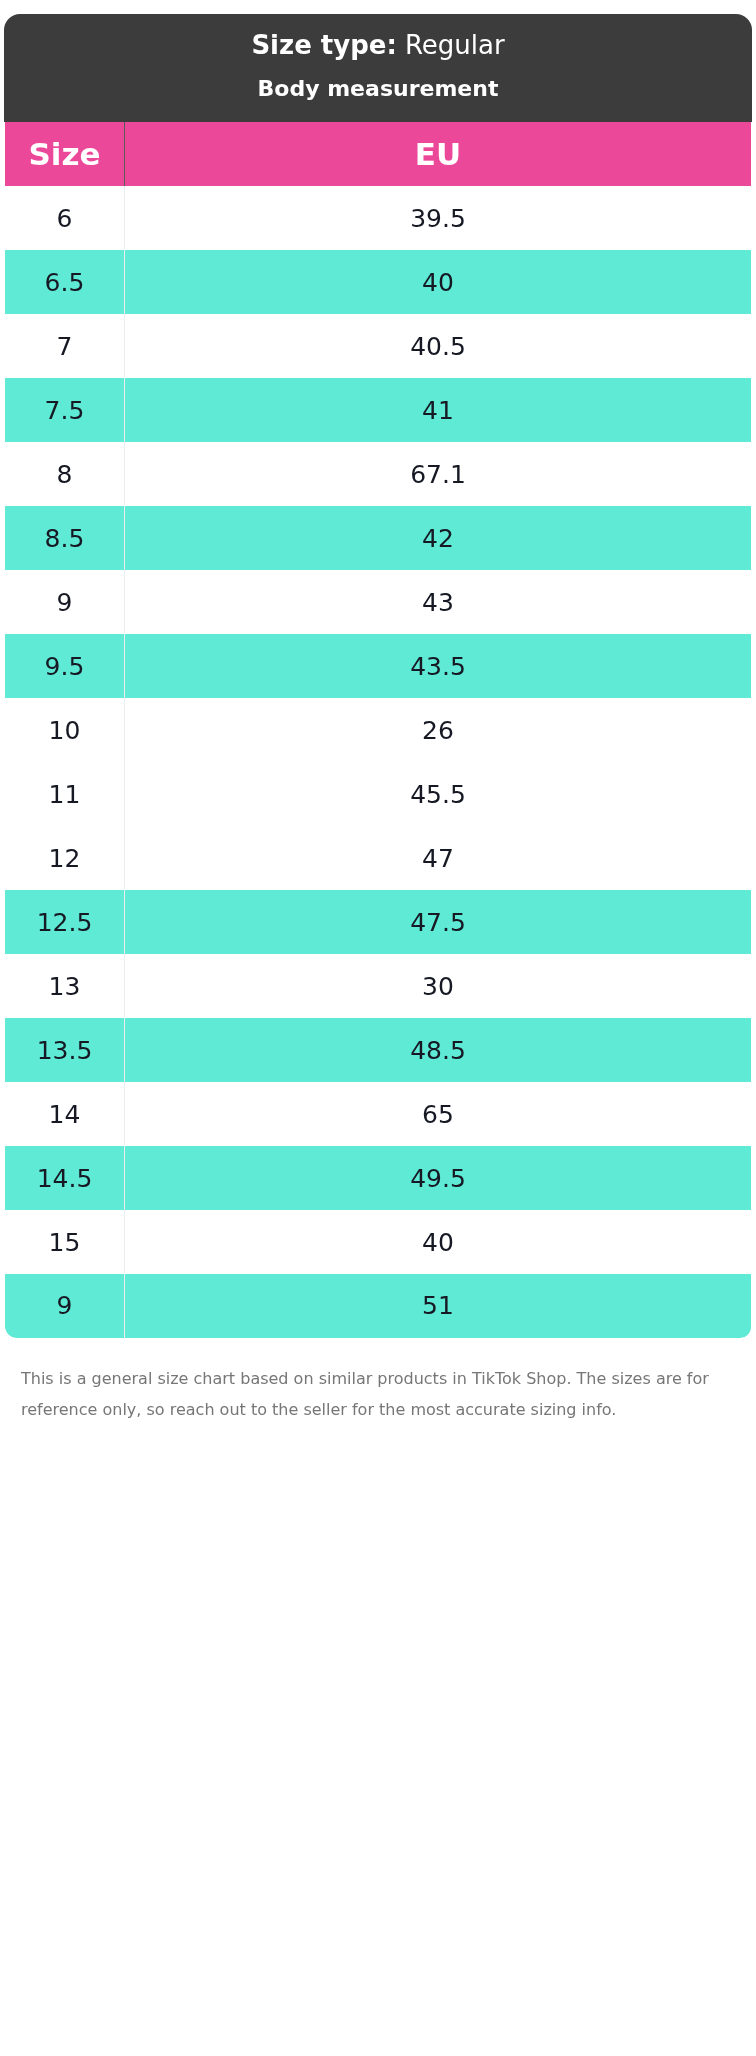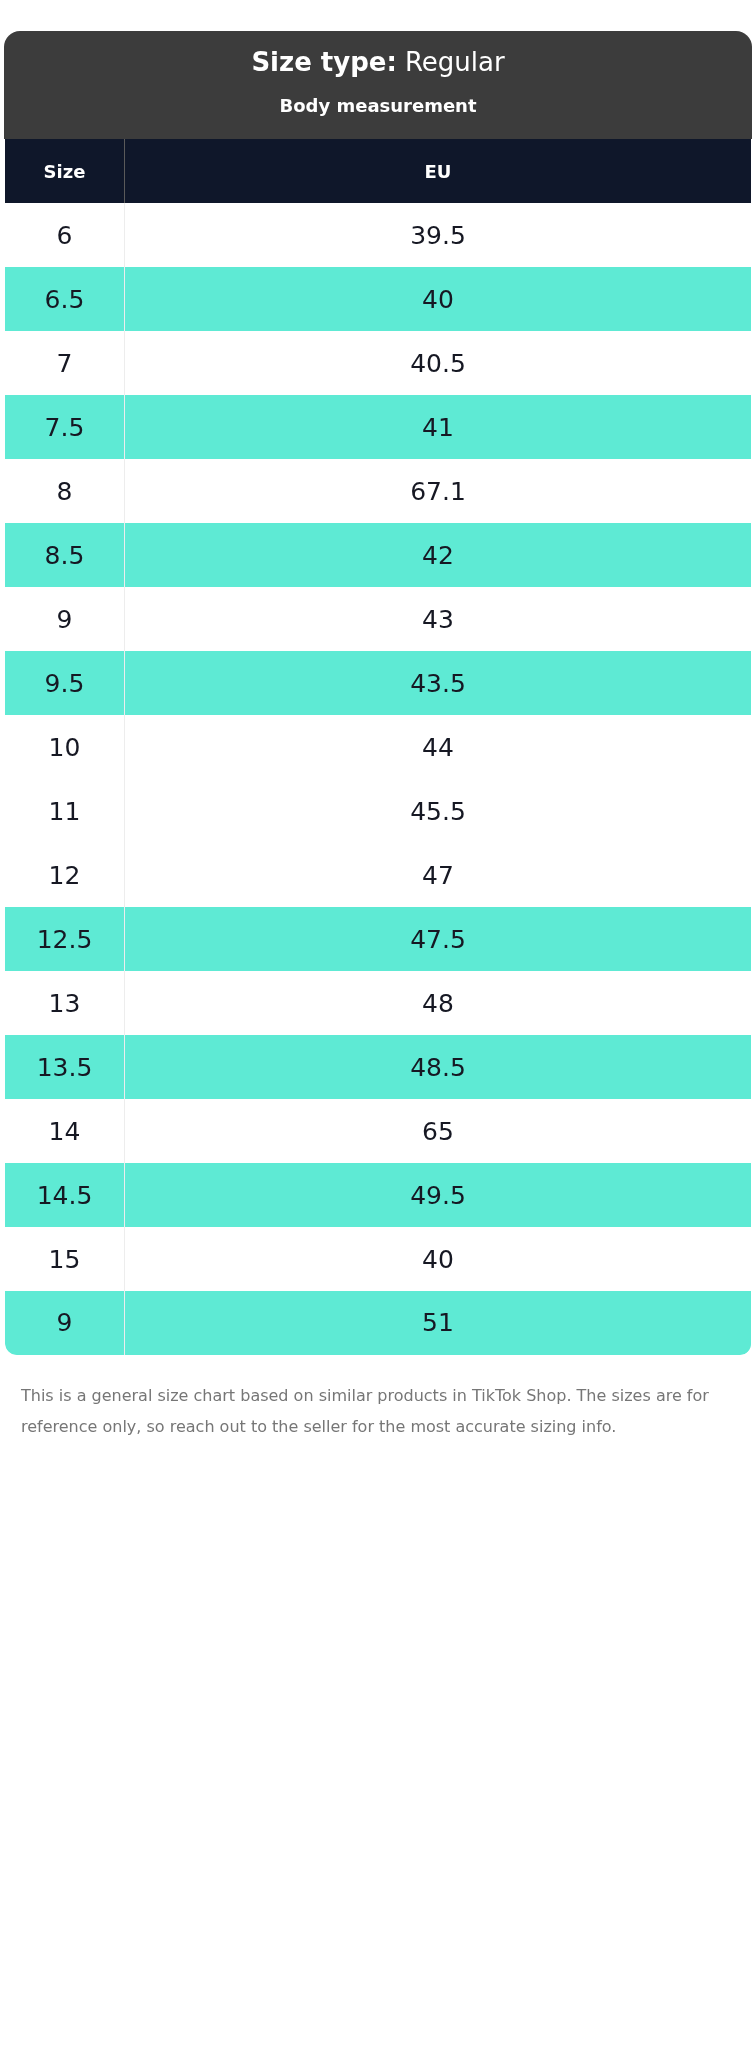--- a/index.html
+++ b/index.html
@@ -12,21 +12,20 @@
     width: 756px;
     height: 2056px;
     font-family: "DejaVu Sans", "Liberation Sans", sans-serif;
     -webkit-font-smoothing: antialiased;
     overflow: hidden;
   }
 
   .size-chart-wrapper {
     width: 756px;
     padding: 14px 4px 0 4px;
-    margin-top: 17px;
   }
 
   
   .chart-header {
     background: #3c3c3c;
     border-radius: 16px 16px 0 0;
     padding: 12px 16px 14px 16px;
     text-align: center;
     color: #ffffff;
   }
@@ -34,43 +33,43 @@
     line-height: 38px;
     font-size: 26px;
     white-space: nowrap;
     overflow: hidden;
     text-overflow: ellipsis;
   }
   .chart-header .label { font-weight: 700; }
   .chart-header .value { font-weight: 400; }
   .chart-header .subtitle {
     font-weight: 700;
-    font-size: 18px;
+    font-size: 22px;
     line-height: 38px;
     margin-top: 6px;
   }
 
   
   .size-table {
     width: 748px;
     border-collapse: collapse;
     table-layout: fixed;
     border-left: 1px solid #e8e8e8;
     border-right: 1px solid #e8e8e8;
     border-bottom: 1px solid #e8e8e8;
     border-radius: 0 0 12px 12px;
     overflow: hidden;
     background: #ffffff;
   }
   .size-table col.col-size { width: 120px; }
 
   .size-table thead th {
-    background: #0f172a;
+    background: #ec4899;
     color: #ffffff;
-    font-size: 18px;
+    font-size: 31px;
     font-weight: 700;
     height: 64px;
     padding: 0;
     text-align: center;
     vertical-align: middle;
   }
   .size-table thead th.th-size {
     border-right: 1px solid #5a5a5a;
   }
 
@@ -156,37 +155,37 @@
         <tr class="row-odd">
           <td>9</td>
           <td>43</td>
         </tr>
         <tr class="row-even">
           <td>9.5</td>
           <td>43.5</td>
         </tr>
         <tr class="row-odd">
           <td>10</td>
-          <td>44</td>
+          <td>26</td>
         </tr>
         <tr class="row-odd">
           <td>11</td>
           <td>45.5</td>
         </tr>
         <tr class="row-odd">
           <td>12</td>
           <td>47</td>
         </tr>
         <tr class="row-even">
           <td>12.5</td>
           <td>47.5</td>
         </tr>
         <tr class="row-odd">
           <td>13</td>
-          <td>48</td>
+          <td>30</td>
         </tr>
         <tr class="row-even">
           <td>13.5</td>
           <td>48.5</td>
         </tr>
         <tr class="row-odd">
           <td>14</td>
           <td>65</td>
         </tr>
         <tr class="row-even">

